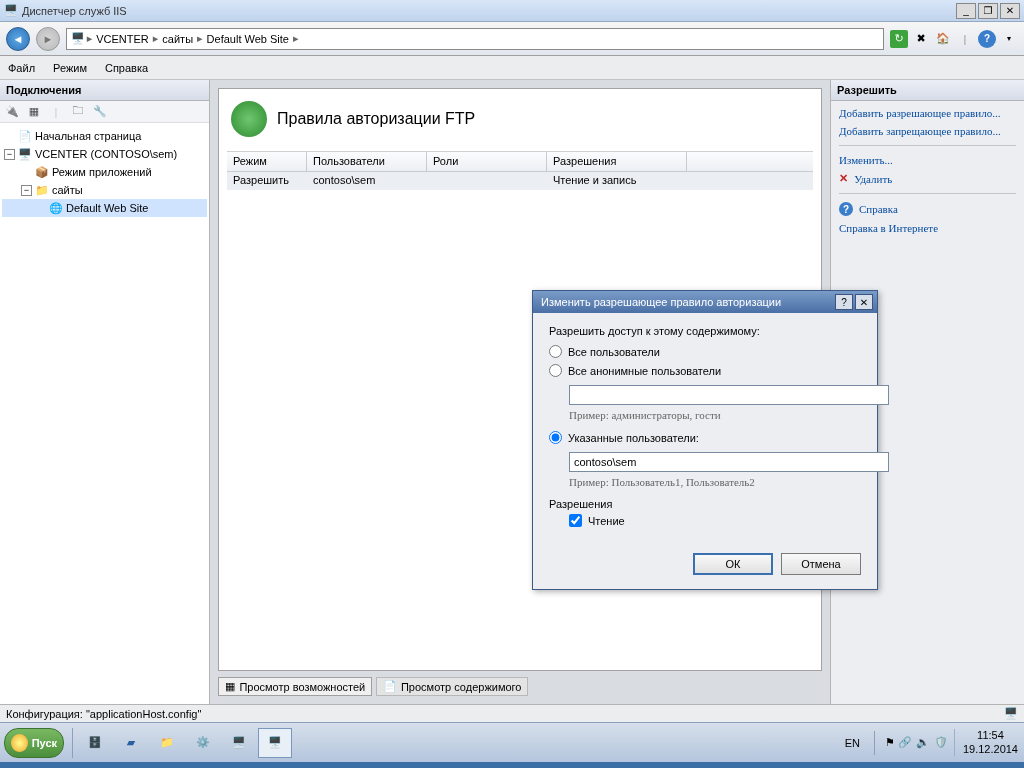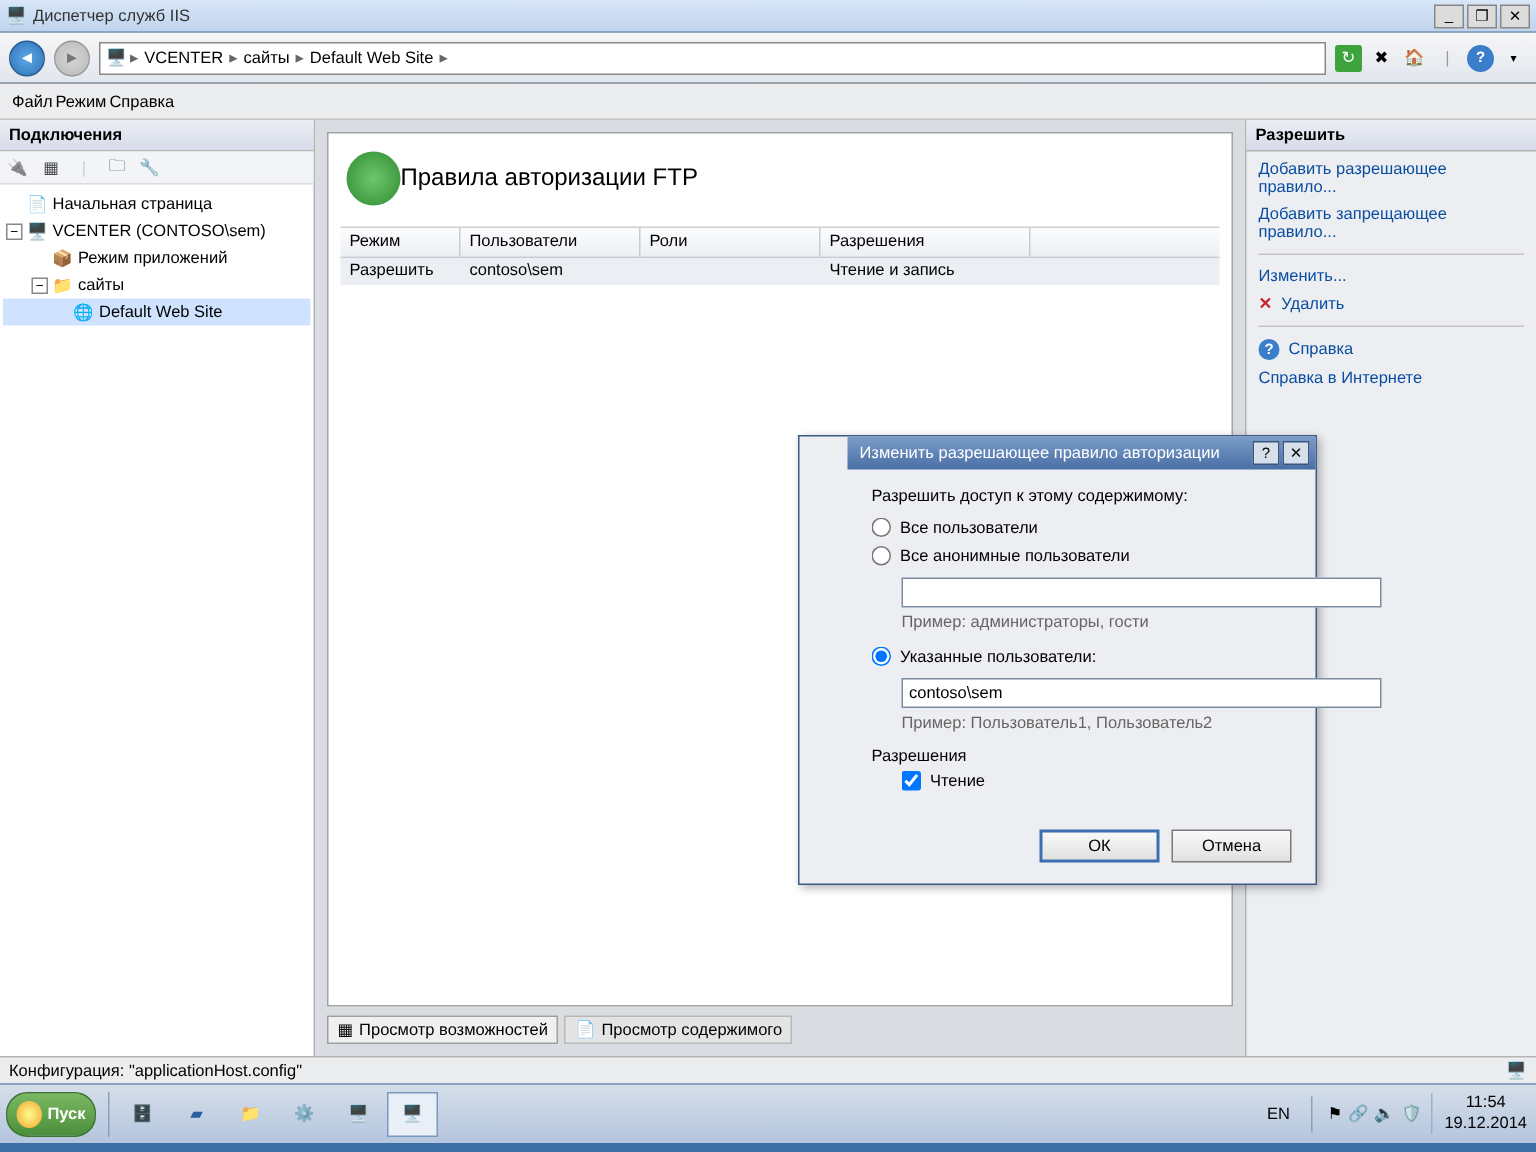--- a/index.html
+++ b/index.html
@@ -13,86 +13,86 @@
 
 .navbar { height: 34px; background: linear-gradient(#f6f6f6,#e2e6ee); border-bottom: 1px solid #a0a0a0; display: flex; align-items: center; padding: 0 6px; gap: 6px; }
 .navbtn { width: 24px; height: 24px; border-radius: 50%; background: radial-gradient(#5fa9e6,#2c72b8); display: inline-flex; align-items: center; justify-content: center; color: #fff; border: 1px solid #2a5c90; }
 .navbtn.disabled { background: radial-gradient(#d6d6d6,#b9b9b9); border-color: #999; color: #777; }
 .breadcrumb-box { flex: 1; height: 22px; background: #fff; border: 1px solid #8a8a8a; display: flex; align-items: center; padding: 0 4px; gap: 2px; }
 .breadcrumb-box .bc { padding: 0 2px; }
 .breadcrumb-box .sep { color: #666; }
 .navicons { display: flex; gap: 4px; }
 .navicons span { width: 18px; height: 18px; display: inline-flex; align-items: center; justify-content: center; }
 
-.menubar { height: 24px; background: #ecedef; display: flex; align-items: center; padding: 0 8px; gap: 2px; border-bottom: 1px solid #c4c4c4; text-align: center; }
+.menubar { height: 24px; background: #ecedef; display: flex; align-items: center; padding: 0 8px; gap: 18px; border-bottom: 1px solid #c4c4c4; text-align: center; }
 .menubar span { color: #000; }
 
 .main { display: flex; height: 624px; }
 .left-pane { width: 210px; background: #fff; border-right: 1px solid #b4b4b4; display: flex; flex-direction: column; }
 .left-pane .pane-title { background: linear-gradient(#ebeef5,#d6dce8); padding: 4px 6px; font-weight: bold; border-bottom: 1px solid #b4b4b4; }
 .left-toolbar { height: 22px; background: #f2f4f8; display: flex; align-items: center; gap: 6px; padding: 0 4px; border-bottom: 1px solid #ddd; }
 .left-toolbar span { width: 16px; height: 16px; display: inline-flex; align-items: center; justify-content: center; opacity: .7; }
 .tree { padding: 4px 2px; }
 .tree-row { display: flex; align-items: center; height: 18px; gap: 3px; padding-left: 2px; }
 .tree-row.selected { background: #cfe3ff; }
 .tree-indent { display: inline-block; }
 .tree-exp { width: 11px; height: 11px; border: 1px solid #888; display: inline-flex; align-items: center; justify-content: center; font-size: 9px; background: #fff; }
 .tree-noexp { width: 11px; }
 .tree-icon { width: 14px; height: 14px; display: inline-flex; align-items: center; justify-content: center; }
 
 .center-pane { flex: 1; background: #d9dce1; padding: 8px; display: flex; flex-direction: column; position: relative; }
 .center-content { flex: 1; background: #fff; border: 1px solid #a3a3a3; padding: 8px; position: relative; }
-.center-heading { display: flex; align-items: center; gap: 0; padding: 4px 0 14px 4px; }
+.center-heading { display: flex; align-items: center; gap: 10px; padding: 4px 0 14px 4px; }
 .center-heading .hicon { width: 36px; height: 36px; background: radial-gradient(#6fc76f,#2d8b2d); border-radius: 50%; position: relative; }
 .center-heading h1 { font-size: 16px; font-weight: normal; }
 
 .grid { border-top: 1px solid #d0d0d0; }
 .grid-head { display: flex; background: linear-gradient(#fbfcfd,#eceff4); height: 20px; border-bottom: 1px solid #c8cbd2; }
 .grid-head > div { padding: 3px 6px; border-right: 1px solid #c8cbd2; }
 .grid-row { display: flex; height: 18px; background: #ebeef3; }
 .grid-row > div { padding: 2px 6px; }
 .col-mode { width: 80px; }
 .col-users { width: 120px; }
 .col-roles { width: 120px; }
 .col-perms { width: 140px; }
 .bottom-tabs { margin-top: 6px; display: flex; gap: 4px; }
 .bottom-tabs .tab { background: #f0f0f0; border: 1px solid #a0a0a0; padding: 2px 6px; display: flex; align-items: center; gap: 4px; }
 .bottom-tabs .tab.inactive { background: #e4e4e4; border-color: #b8b8b8; }
 
 .right-pane { width: 194px; background: #eceef2; border-left: 1px solid #b4b4b4; display: flex; flex-direction: column; }
 .right-pane .pane-title { background: linear-gradient(#ebeef5,#d6dce8); padding: 4px 6px; font-weight: bold; border-bottom: 1px solid #b4b4b4; }
 .actions { padding: 6px 8px; display: flex; flex-direction: column; gap: 6px; }
-.action-link { color: #0a4ea0; cursor: pointer; }
+.action-link { color: #0a4ea0; cursor: pointer; font-family: Liberation Serif, serif; }
 .action-item { display: flex; align-items: center; gap: 6px; }
 .action-sep { border-top: 1px solid #c4c4c4; margin: 2px 0; }
 
 .statusbar { height: 18px; background: #ecedef; border-top: 1px solid #b4b4b4; display: flex; align-items: center; padding: 0 6px; justify-content: space-between; }
 .statusbar .sicon { width: 14px; height: 14px; }
 
 .taskbar { height: 40px; background: linear-gradient(#d6dfea,#b4c5dd); border-top: 1px solid #8aa0bd; display: flex; align-items: center; }
 .startbtn { width: 60px; height: 30px; margin: 0 4px; background: linear-gradient(#7ab962,#4b8e3b); border-radius: 14px; display: flex; align-items: center; padding: 0 6px; gap: 4px; color: #fff; font-weight: bold; border: 1px solid #3d7230; }
 .startbtn .orb { width: 18px; height: 18px; background: radial-gradient(#fffd8e,#f0a22c); border-radius: 50%; }
 .tb-divider { width: 1px; height: 30px; background: #8aa0bd; margin: 0 4px; }
 .tbicon { width: 34px; height: 30px; display: inline-flex; align-items: center; justify-content: center; border: 1px solid transparent; margin: 0 1px; }
 .tbicon.active { background: #e9eff7; border: 1px solid #7a98bd; }
 .tray { margin-left: auto; display: flex; align-items: center; gap: 6px; padding-right: 6px; }
 .tray .lang { padding: 2px 4px; }
 .tray .trayicons { display: flex; gap: 4px; }
 .tray .time { text-align: center; line-height: 1.2; padding-left: 8px; border-left: 1px solid #9ab0cc; }
 
-.dialog { position: absolute; left: 313px; top: 201px; width: 346px; background: #eceef1; border: 1px solid #3b5a8a; box-shadow: 2px 2px 6px rgba(0,0,0,.3); padding-left: 32px; }
+.dialog { position: absolute; left: 313px; top: 201px; width: 346px; background: #eceef1; border: 1px solid #3b5a8a; box-shadow: 2px 2px 6px rgba(0,0,0,.3); }
 .dialog .dtitle { height: 22px; background: linear-gradient(#7a9cc8,#4a6fa5); color: #fff; display: flex; align-items: center; padding: 0 4px 0 8px; }
 .dialog .dtitle .dtxt { flex: 1; }
 .dialog .dtitle .dbtn { width: 18px; height: 16px; background: #d6dfea; border: 1px solid #3a5680; color: #000; display: inline-flex; align-items: center; justify-content: center; margin-left: 2px; font-size: 10px; }
 .dialog .dbody { padding: 12px 16px; }
 .dialog .dgroup { margin: 8px 0; }
 .dialog .radio-row { display: flex; align-items: center; gap: 6px; margin: 6px 0; }
 .dialog .radio-row input[type=radio] { margin: 0; }
 .dialog .txt { width: 320px; height: 20px; border: 1px solid #7a8aa0; padding: 2px 4px; margin-left: 20px; margin-top: 2px; background: #fff; }
-.dialog .hint { color: #666; margin-left: 20px; margin-top: 4px; }
+.dialog .hint { color: #666; margin-left: 20px; margin-top: 4px; font-family: Liberation Serif, serif; }
 .dialog .perm { display: flex; align-items: center; gap: 6px; margin: 4px 0 4px 20px; }
 .dialog .dbuttons { display: flex; justify-content: flex-end; gap: 8px; padding: 10px 16px 14px; }
 .dialog .dbuttons button { width: 80px; height: 22px; background: linear-gradient(#f9f9f9,#e1e1e1); border: 1px solid #7a7a7a; }
 .dialog .dbuttons button.default { border: 2px solid #3a6fb0; }
 
 .red-x { color: #c62626; font-weight: bold; }
 .blue-q { width: 14px; height: 14px; border-radius: 50%; background: #3a7dcb; color: #fff; display: inline-flex; align-items: center; justify-content: center; font-size: 10px; font-weight: bold; }
 </style>
 </head>
 <body>

